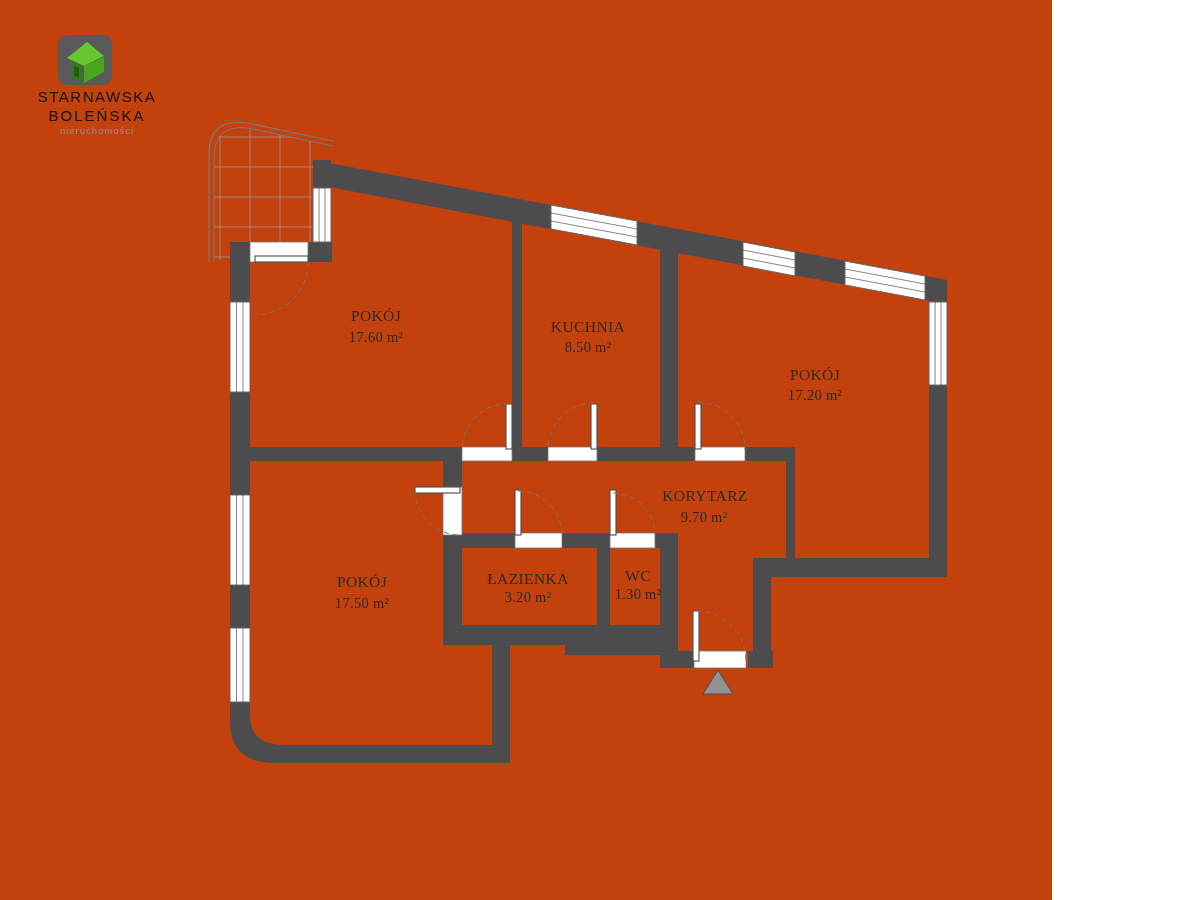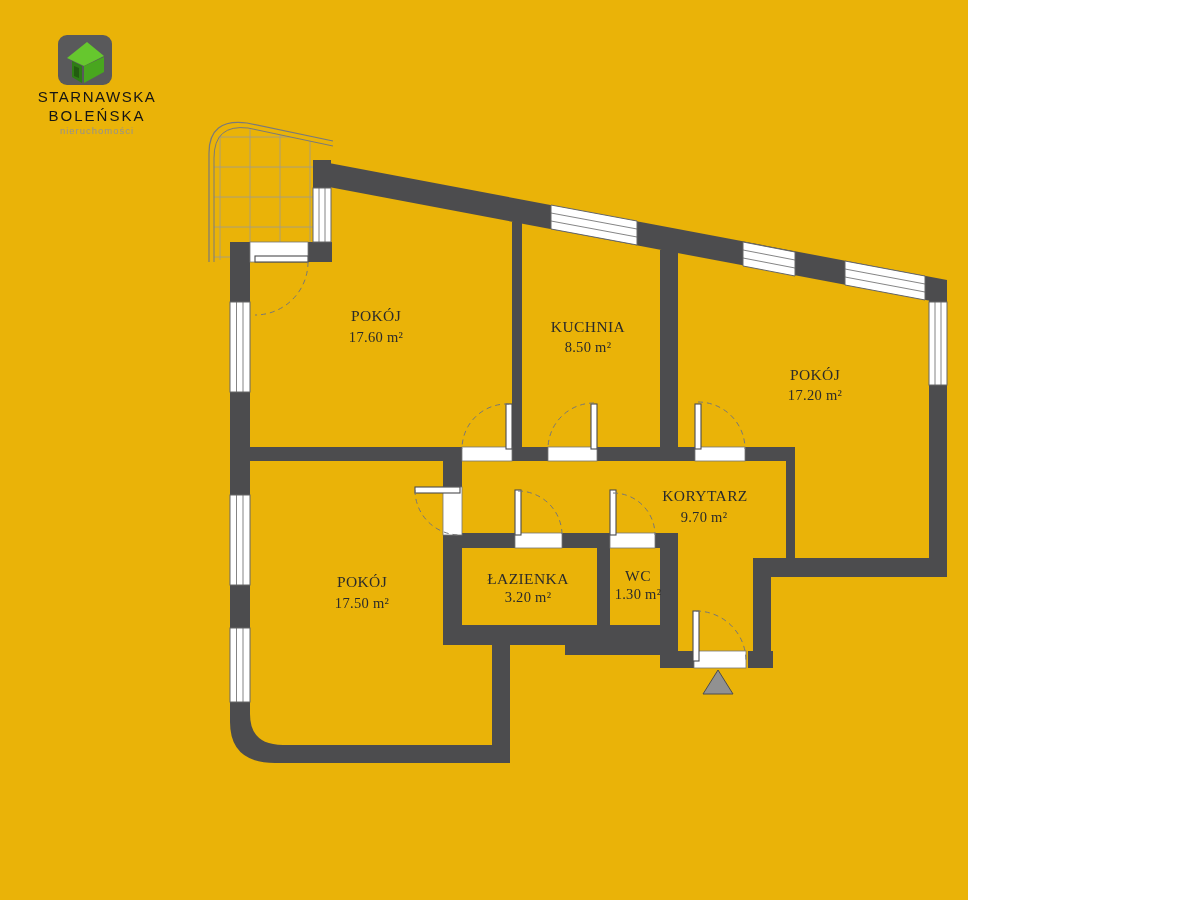--- a/index.html
+++ b/index.html
@@ -1,16 +1,16 @@
 <!DOCTYPE html>
 <html><head>
 <meta charset="utf-8">
 <style>
   html,body{margin:0;padding:0;background:#fff;}
-  #stage{position:relative;width:968px;height:900px;background:#eab308;overflow:hidden;
+  #stage{position:relative;width:1052px;height:900px;background:#c2410c;overflow:hidden;
          font-family:"Liberation Serif",serif;}
   svg text{user-select:none;}
   .room-name{font-family:"Liberation Serif",serif;font-size:15.5px;fill:#2b2b2b;letter-spacing:0.4px;}
   .room-area{font-family:"Liberation Serif",serif;font-size:14.5px;fill:#2b2b2b;letter-spacing:0.3px;}
   .logo-line{font-family:"Liberation Sans",sans-serif;fill:#151515;}
   .logo-sub{font-family:"Liberation Sans",sans-serif;fill:#929292;}
   .compass-n{font-family:"Liberation Serif",serif;font-style:italic;font-size:24px;fill:#3a3a3a;}
 </style>
 </head>
 <body>

